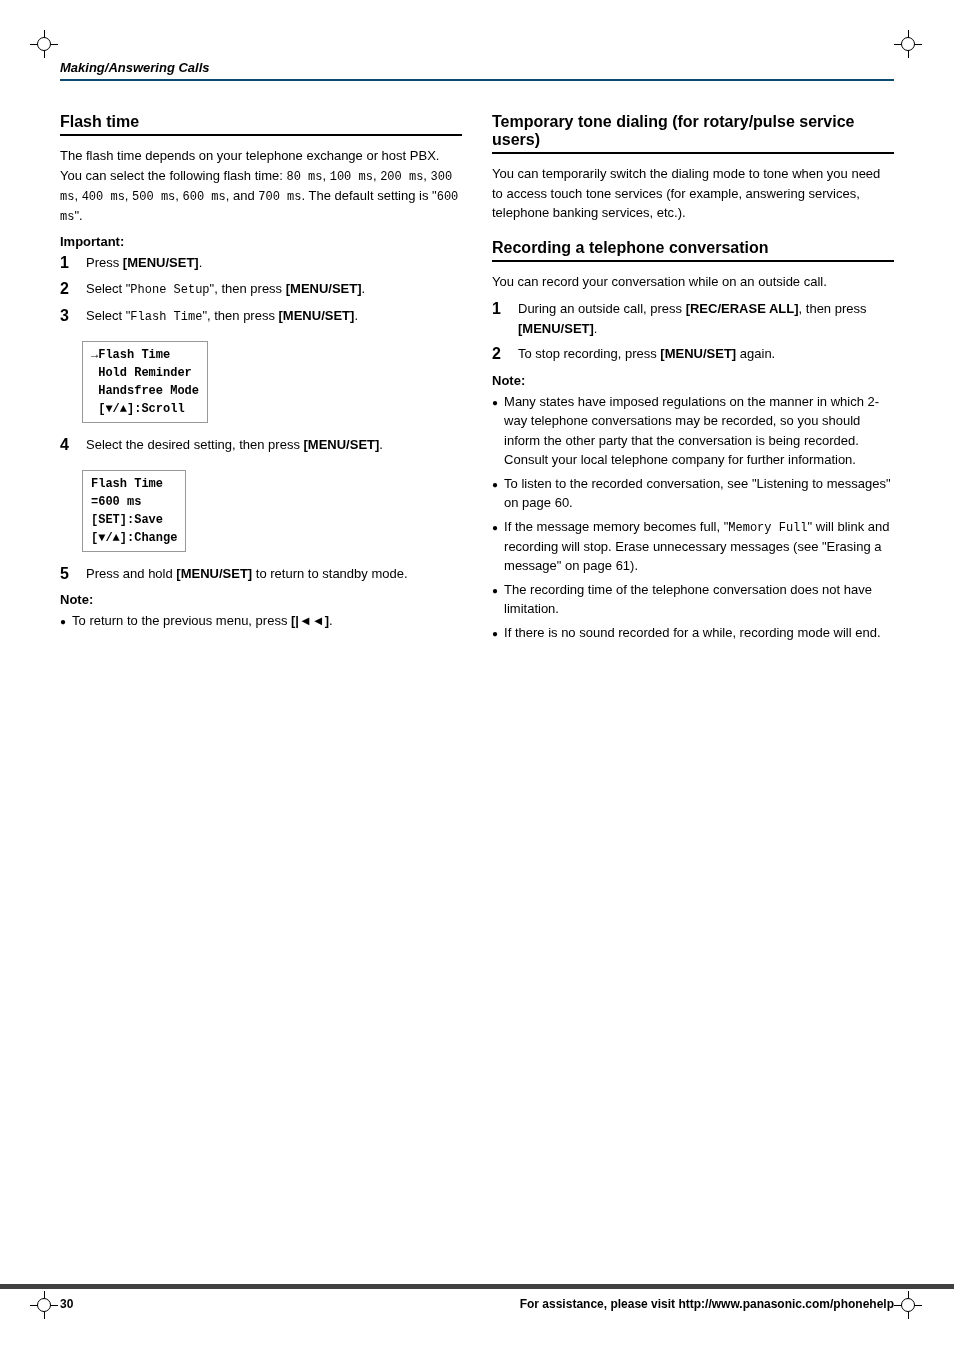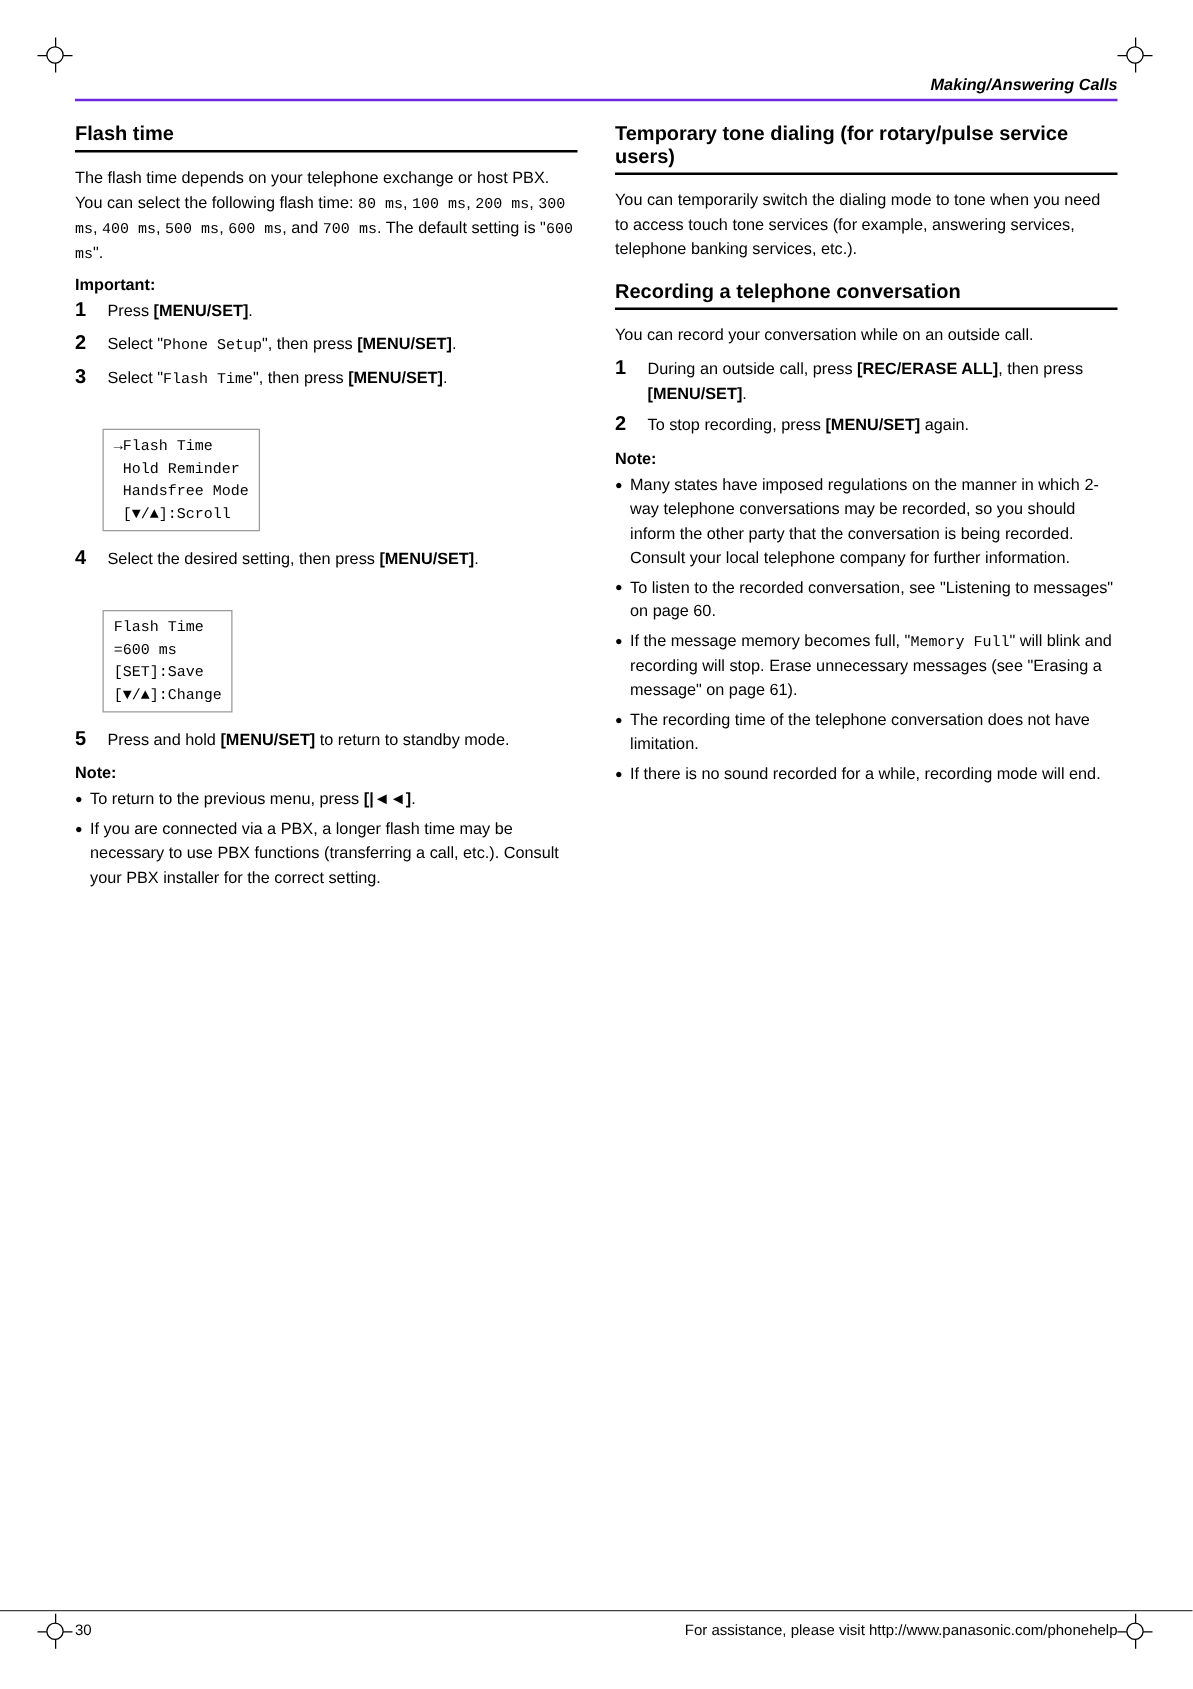--- a/index.html
+++ b/index.html
@@ -27,25 +27,25 @@
       height: 30px;
     }
     .corner-tl { top: 30px; left: 30px; }
     .corner-tr { top: 30px; right: 30px; }
     .corner-bl { bottom: 30px; left: 30px; }
     .corner-br { bottom: 30px; right: 30px; }
 
     
     .header {
       display: flex;
-      justify-content: flex-end;
+      justify-content: flex-start;
       align-items: center;
-      border-bottom: 2px solid #6d28d9;
+      border-bottom: 2px solid #0c4a6e;
       padding-bottom: 4px;
-      margin-bottom: 18px;
+      margin-bottom: 32px;
     }
     .header-title {
       font-style: italic;
       font-weight: bold;
       font-size: 13px;
     }
 
     
     .columns {
       display: flex;
@@ -128,44 +128,46 @@
     .step-content {
       flex: 1;
     }
 
     
     .code-box {
       font-family: 'Courier New', Courier, monospace;
       font-size: 12px;
       border: 1px solid #999;
       padding: 4px 8px;
-      margin: 22px 0 6px 22px;
+      margin: 6px 0 6px 22px;
       background: #fff;
       line-height: 1.5;
       display: inline-block;
+      font-weight: bold;
     }
 
     code {
       font-family: 'Courier New', Courier, monospace;
       font-size: 12px;
     }
 
     
     .footer {
       position: absolute;
       bottom: 40px;
       left: 0;
       right: 0;
       display: flex;
       justify-content: space-between;
       align-items: flex-end;
       padding: 0 60px;
-      border-top: 1px solid #404040;
+      border-top: 5px solid #404040;
       padding-top: 8px;
       font-size: 12px;
+      font-weight: bold;
     }
 
     
     .crosshair {
       position: relative;
       width: 28px;
       height: 28px;
     }
     .crosshair::before {
       content: "";
@@ -283,23 +285,20 @@
           <span class="step-num">5</span>
           <span class="step-content">Press and hold <strong>[MENU/SET]</strong> to return to standby mode.</span>
         </li>
       </ol>
 
       <p class="label-bold">Note:</p>
       <ul class="bullet-list">
         <li>
           <span>To return to the previous menu, press <strong>[|◄◄]</strong>.</span>
         </li>
-        <li>
-          <span>If you are connected via a PBX, a longer flash time may be necessary to use PBX functions (transferring a call, etc.). Consult your PBX installer for the correct setting.</span>
-        </li>
       </ul>
 
     </div>
 
     <div class="col-right">
 
       <div class="section-title">Temporary tone dialing (for rotary/pulse service users)</div>
 
       <p class="body-text">
         You can temporarily switch the dialing mode to tone when you need to access touch tone services (for example, answering services, telephone banking services, etc.).

